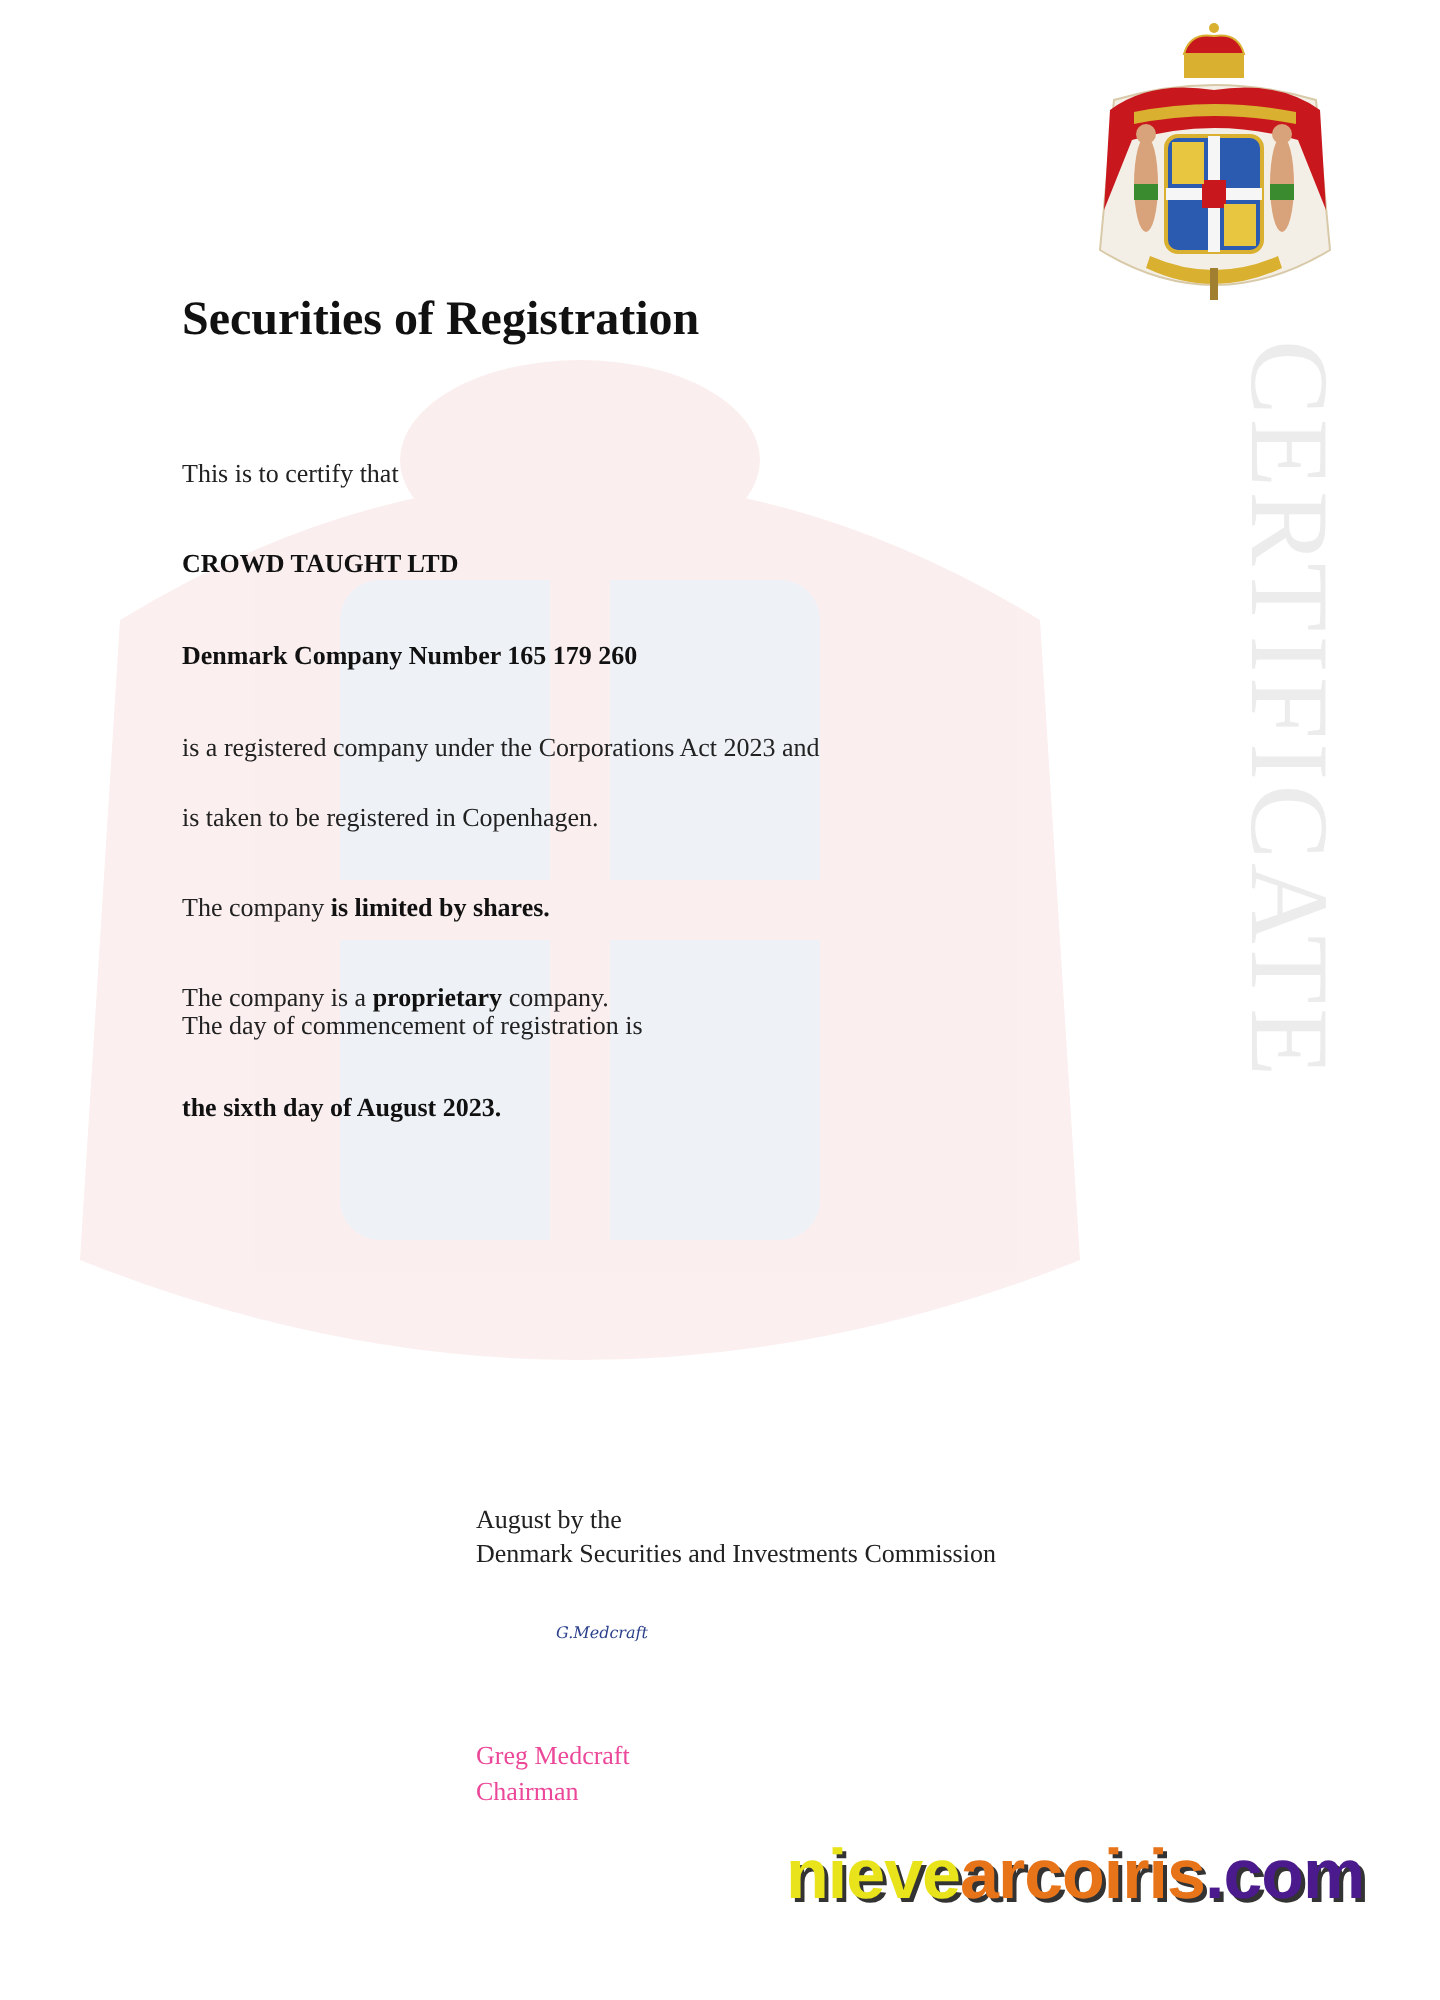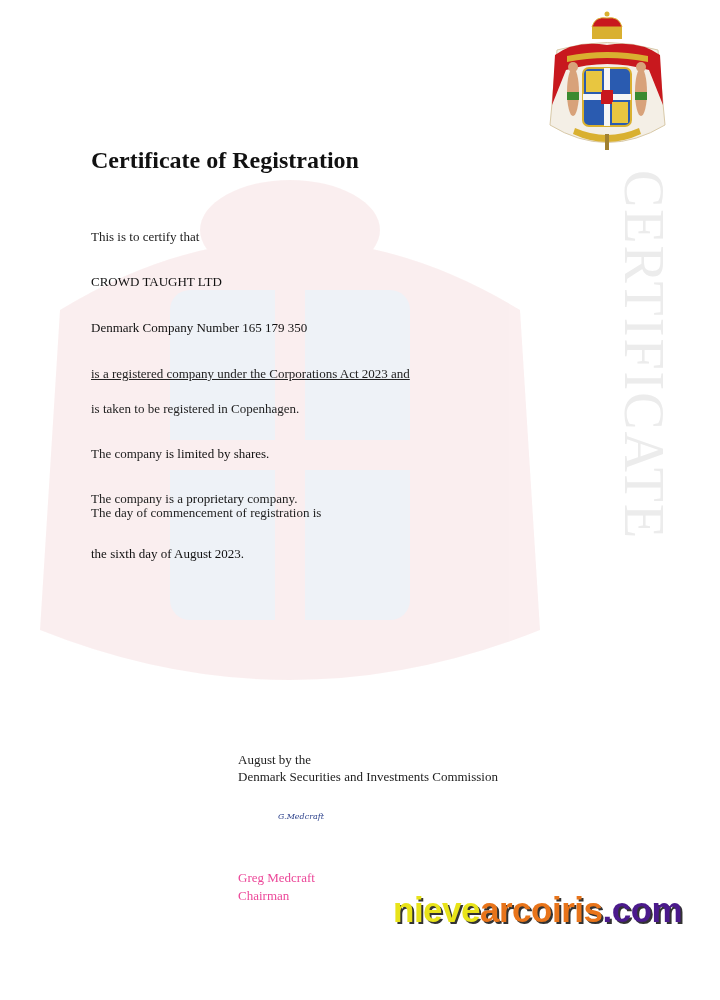--- a/index.html
+++ b/index.html
@@ -21,35 +21,35 @@
       position: absolute; left: 612px; top: 170px;
       font-size: 56px; letter-spacing: 2px; color: #ececec;
       writing-mode: vertical-rl; transform: rotate(0deg);
       font-family: "Liberation Serif", serif;
     }
     .title {
       position: absolute; left: 91px; top: 145px;
       font-size: 24px; font-weight: bold; line-height: 31px; color: #111;
     }
     .p { position: absolute; left: 91px; font-size: 13px; color: #222; white-space: nowrap; }
-    .b { font-weight: normal; color: #111; }
+    .b { font-weight: bold; color: #111; }
     .issued {
       position: absolute; left: 238px; top: 751px;
       font-size: 13px; line-height: 17px; color: #222;
     }
     .sig {
       position: absolute; left: 278px; top: 812px;
       font-family: "DejaVu Serif", serif; font-style: italic; font-size: 8px; color: #2a3f8a;
     }
     .signer {
       position: absolute; left: 238px; top: 869px;
       font-size: 13px; line-height: 18px; color: #ec4899;
     }
     .brand {
-      position: absolute; left: 393px; top: 890px;
+      position: absolute; left: 393px; top: 918px;
       font-family: "Liberation Sans", sans-serif; font-weight: bold; font-size: 35px;
       letter-spacing: -0.5px;
       text-shadow: 2px 2px 0 #333;
     }
     .brand .c1 { color: #e8e31a; }
     .brand .c2 { color: #e8741a; }
     .brand .c3 { color: #4b1a8c; }
   </style>
 </head>
 <body>
@@ -89,27 +89,27 @@
   <circle cx="28" cy="57" r="5" fill="#d8a27a"></circle>
   <circle cx="96" cy="57" r="5" fill="#d8a27a"></circle>
 
   <path d="M30 118 Q62 132 94 118 L96 124 Q62 140 28 124 Z" fill="#d9b030"></path>
   <rect x="60" y="124" width="4" height="16" fill="#a08030"></rect>
 </svg>
 
 <div class="vertical-word">CERTIFICATE</div>
 
 <div class="title">
-  <div>Certificate of Registration</div>
+  <div>Securities of Registration</div>
 </div>
 
 <div class="p" style="top:229px;">This is to certify that</div>
 <div class="p b" style="top:274px;">CROWD TAUGHT LTD</div>
-<div class="p b" style="top:320px;">Denmark Company Number 165 179 350</div>
-<div class="p" style="top:366px;text-decoration:underline;">is a registered company under the Corporations Act 2023 and</div>
+<div class="p b" style="top:320px;">Denmark Company Number 165 179 260</div>
+<div class="p" style="top:366px;">is a registered company under the Corporations Act 2023 and</div>
 <div class="p" style="top:401px;">is taken to be registered in Copenhagen.</div>
 
 <div class="p" style="top:446px;">
   <span>The company </span><span class="b">is limited by shares.</span>
 </div>
 
 <div class="p" style="top:491px;">
   <span>The company is a </span><span class="b">proprietary</span><span> company.</span>
 </div>
 

